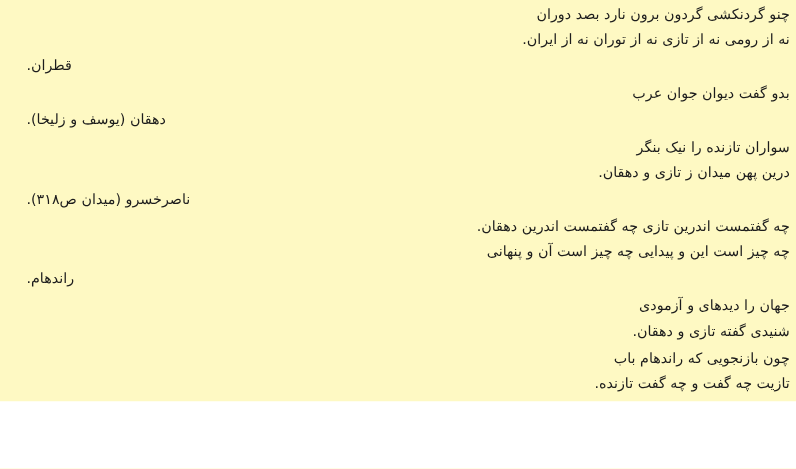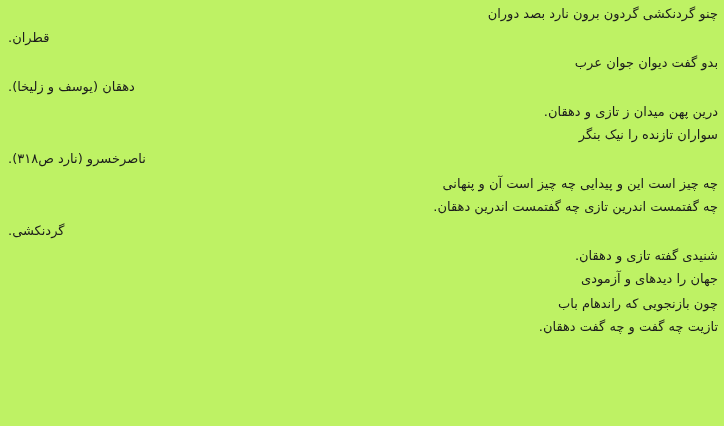--- a/index.html
+++ b/index.html
@@ -3,23 +3,23 @@
 <meta charset="utf-8">
 <style>
   html, body {
     margin: 0;
     padding: 0;
     background: #ffffff;
   }
   .page {
     position: relative;
     width: 724px;
-    height: 426px;
+    height: 365px;
     overflow: hidden;
-    background: #bef264;
+    background: #fef9c3;
     font-family: "DejaVu Sans", "Liberation Sans", sans-serif;
     color: #1c1c1c;
     padding-top: 2px;
     box-sizing: border-box;
   }
   .entry {
     margin: 0 0 2px 0;
   }
   .verse {
     direction: rtl;
@@ -27,67 +27,68 @@
     font-size: 13px;
     line-height: 23px;
     padding-right: 6px;
     white-space: nowrap;
   }
   .attribution {
     direction: rtl;
     text-align: left;
     font-size: 13px;
     line-height: 23px;
-    padding-left: 8px;
+    padding-left: 24px;
     margin-top: 1px;
     white-space: nowrap;
   }
 </style>
 </head>
 <body>
 
 <div class="page">
 
   <div class="entry">
     <div class="verse">
       <div>چنو گردنکشی گردون برون نارد بصد دوران</div>
+      <div>نه از رومی نه از تازی نه از توران نه از ایران.</div>
     </div>
     <div class="attribution">قطران.</div>
   </div>
 
   <div class="entry">
     <div class="verse">
       <div>بدو گفت دیوان جوان عرب</div>
     </div>
     <div class="attribution">دهقان (یوسف و زلیخا).</div>
   </div>
 
   <div class="entry">
     <div class="verse">
+      <div>سواران تازنده را نیک بنگر</div>
       <div>درین پهن میدان ز تازی و دهقان.</div>
-      <div>سواران تازنده را نیک بنگر</div>
     </div>
-    <div class="attribution">ناصرخسرو (نارد ص۳۱۸).</div>
+    <div class="attribution">ناصرخسرو (میدان ص۳۱۸).</div>
   </div>
 
   <div class="entry">
     <div class="verse">
+      <div>چه گفتمست اندرین تازی چه گفتمست اندرین دهقان.</div>
       <div>چه چیز است این و پیدایی چه چیز است آن و پنهانی</div>
-      <div>چه گفتمست اندرین تازی چه گفتمست اندرین دهقان.</div>
     </div>
-    <div class="attribution">گردنکشی.</div>
+    <div class="attribution">راندهام.</div>
   </div>
 
   <div class="entry">
     <div class="verse">
+      <div>جهان را دیدهای و آزمودی</div>
       <div>شنیدی گفته تازی و دهقان.</div>
-      <div>جهان را دیدهای و آزمودی</div>
     </div>
   </div>
 
   <div class="entry">
     <div class="verse">
       <div>چون بازنجویی که راندهام باب</div>
-      <div>تازیت چه گفت و چه گفت دهقان.</div>
+      <div>تازیت چه گفت و چه گفت تازنده.</div>
     </div>
   </div>
 
 </div>
 
 </body></html>

